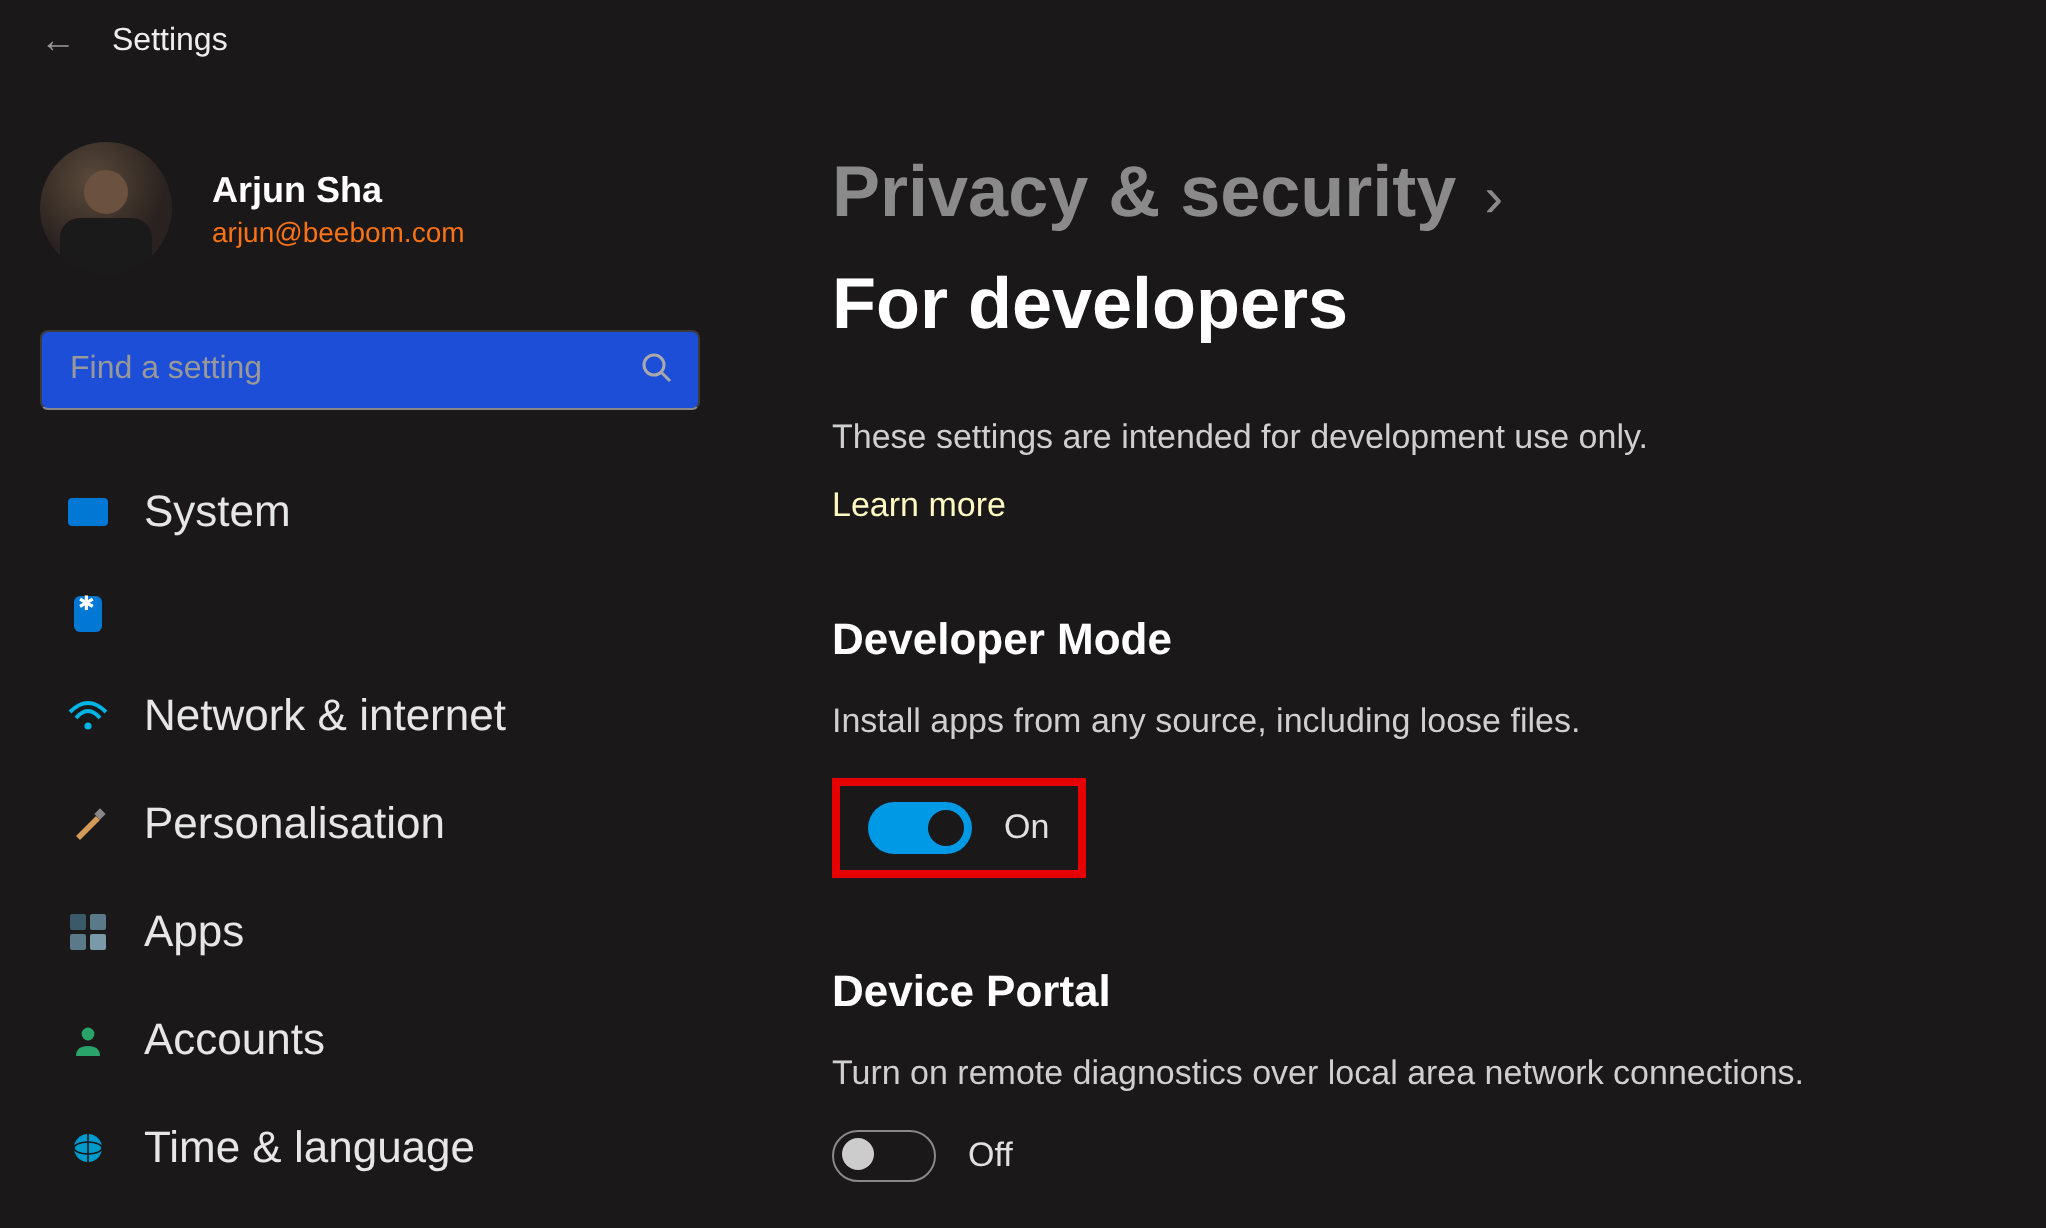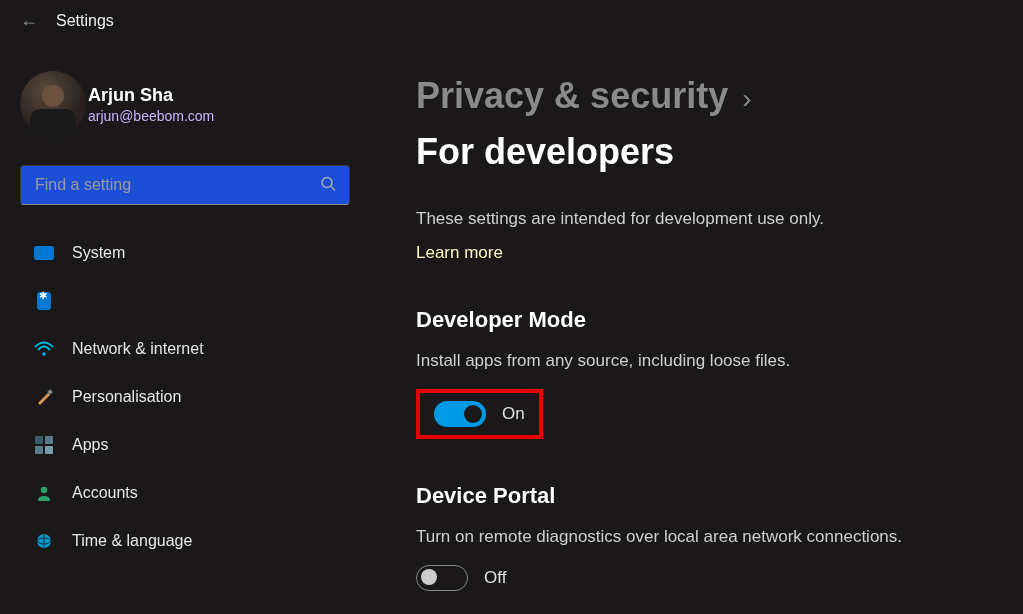--- a/index.html
+++ b/index.html
@@ -39,21 +39,21 @@
     }
     .sidebar {
       width: 370px;
       padding: 20px 20px 0 20px;
       display: flex;
       flex-direction: column;
     }
     .profile {
       display: flex;
       align-items: center;
-      gap: 2px;
+      gap: 20px;
       margin-bottom: 28px;
       margin-top: 10px;
     }
     .avatar {
       width: 66px;
       height: 66px;
       border-radius: 50%;
       background: radial-gradient(circle at 40% 30%, #5a4a3a 0%, #2a2220 60%);
       position: relative;
       overflow: hidden;
@@ -79,21 +79,21 @@
       border-radius: 10px 10px 0 0;
       background: #1a1a1a;
     }
     .profile-text .name {
       font-size: 18px;
       font-weight: 600;
       color: #fff;
     }
     .profile-text .email {
       font-size: 14px;
-      color: #c4b5fd;
+      color: #f97316;
       margin-top: 2px;
     }
     .search-box {
       position: relative;
       margin-bottom: 26px;
     }
     .search-input {
       width: 100%;
       background: #1d4ed8;
       border: 1px solid #3d3a3a;
@@ -120,21 +120,21 @@
       flex-direction: column;
       gap: 4px;
     }
     .nav-item {
       display: flex;
       align-items: center;
       gap: 18px;
       padding: 12px 14px;
       border-radius: 4px;
       cursor: pointer;
-      font-size: 16px;
+      font-size: 22px;
       color: #e6e6e6;
     }
     .nav-icon {
       width: 20px;
       height: 20px;
       display: flex;
       align-items: center;
       justify-content: center;
       flex-shrink: 0;
     }

